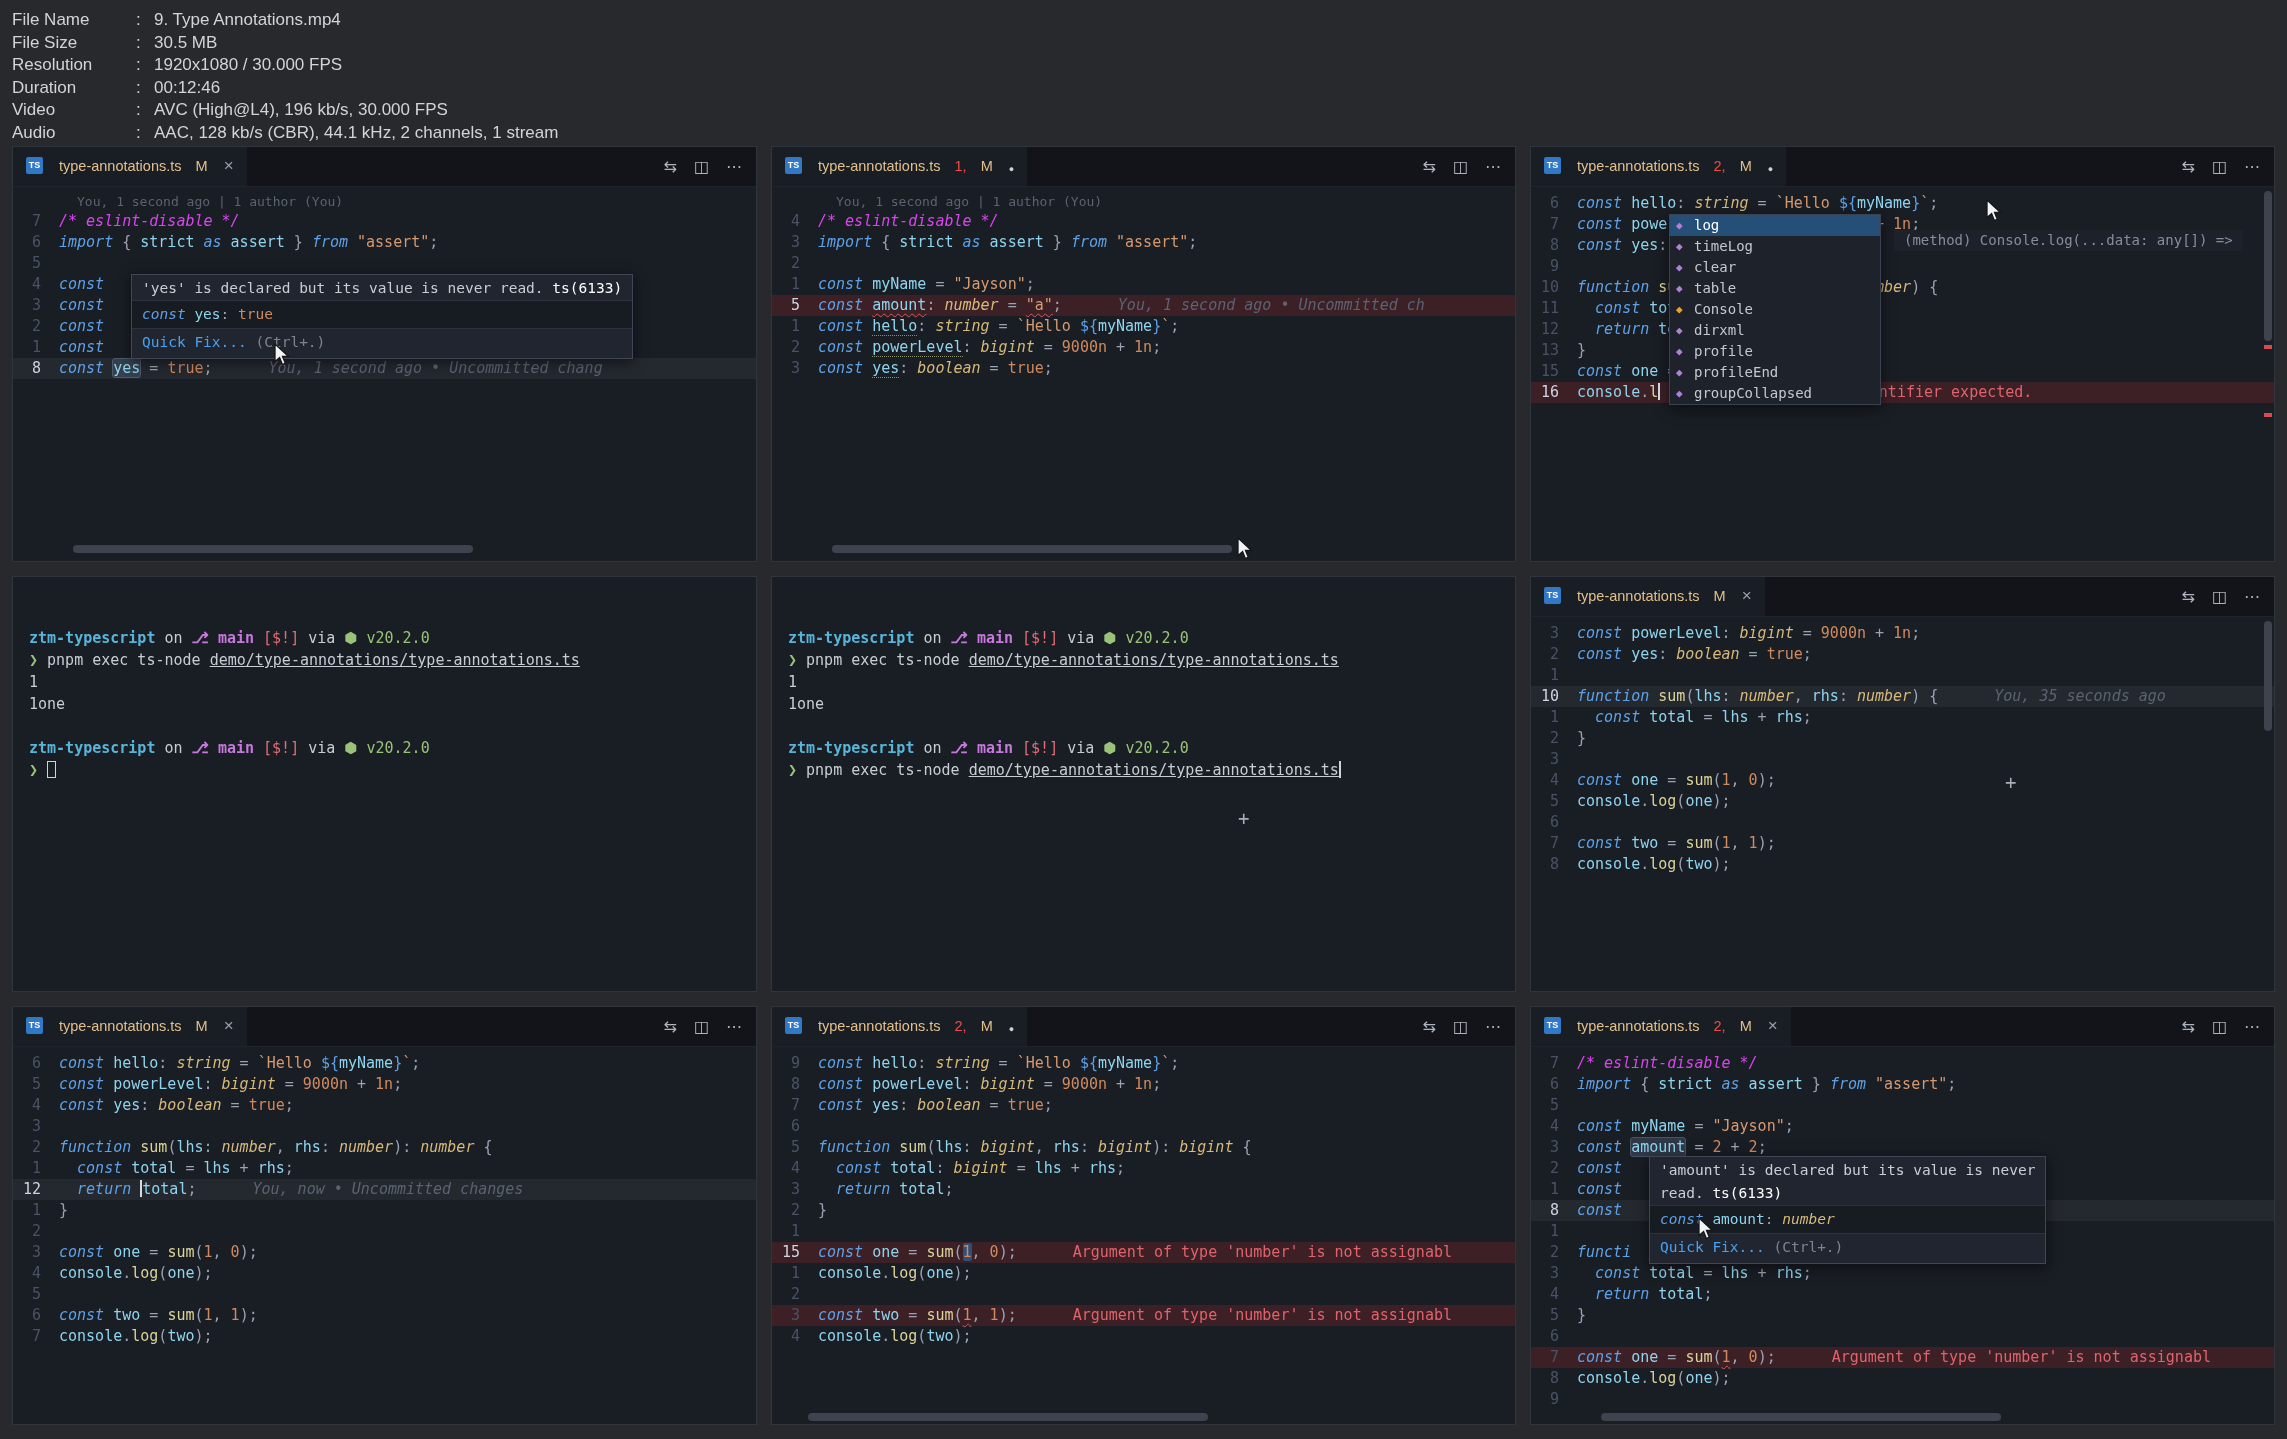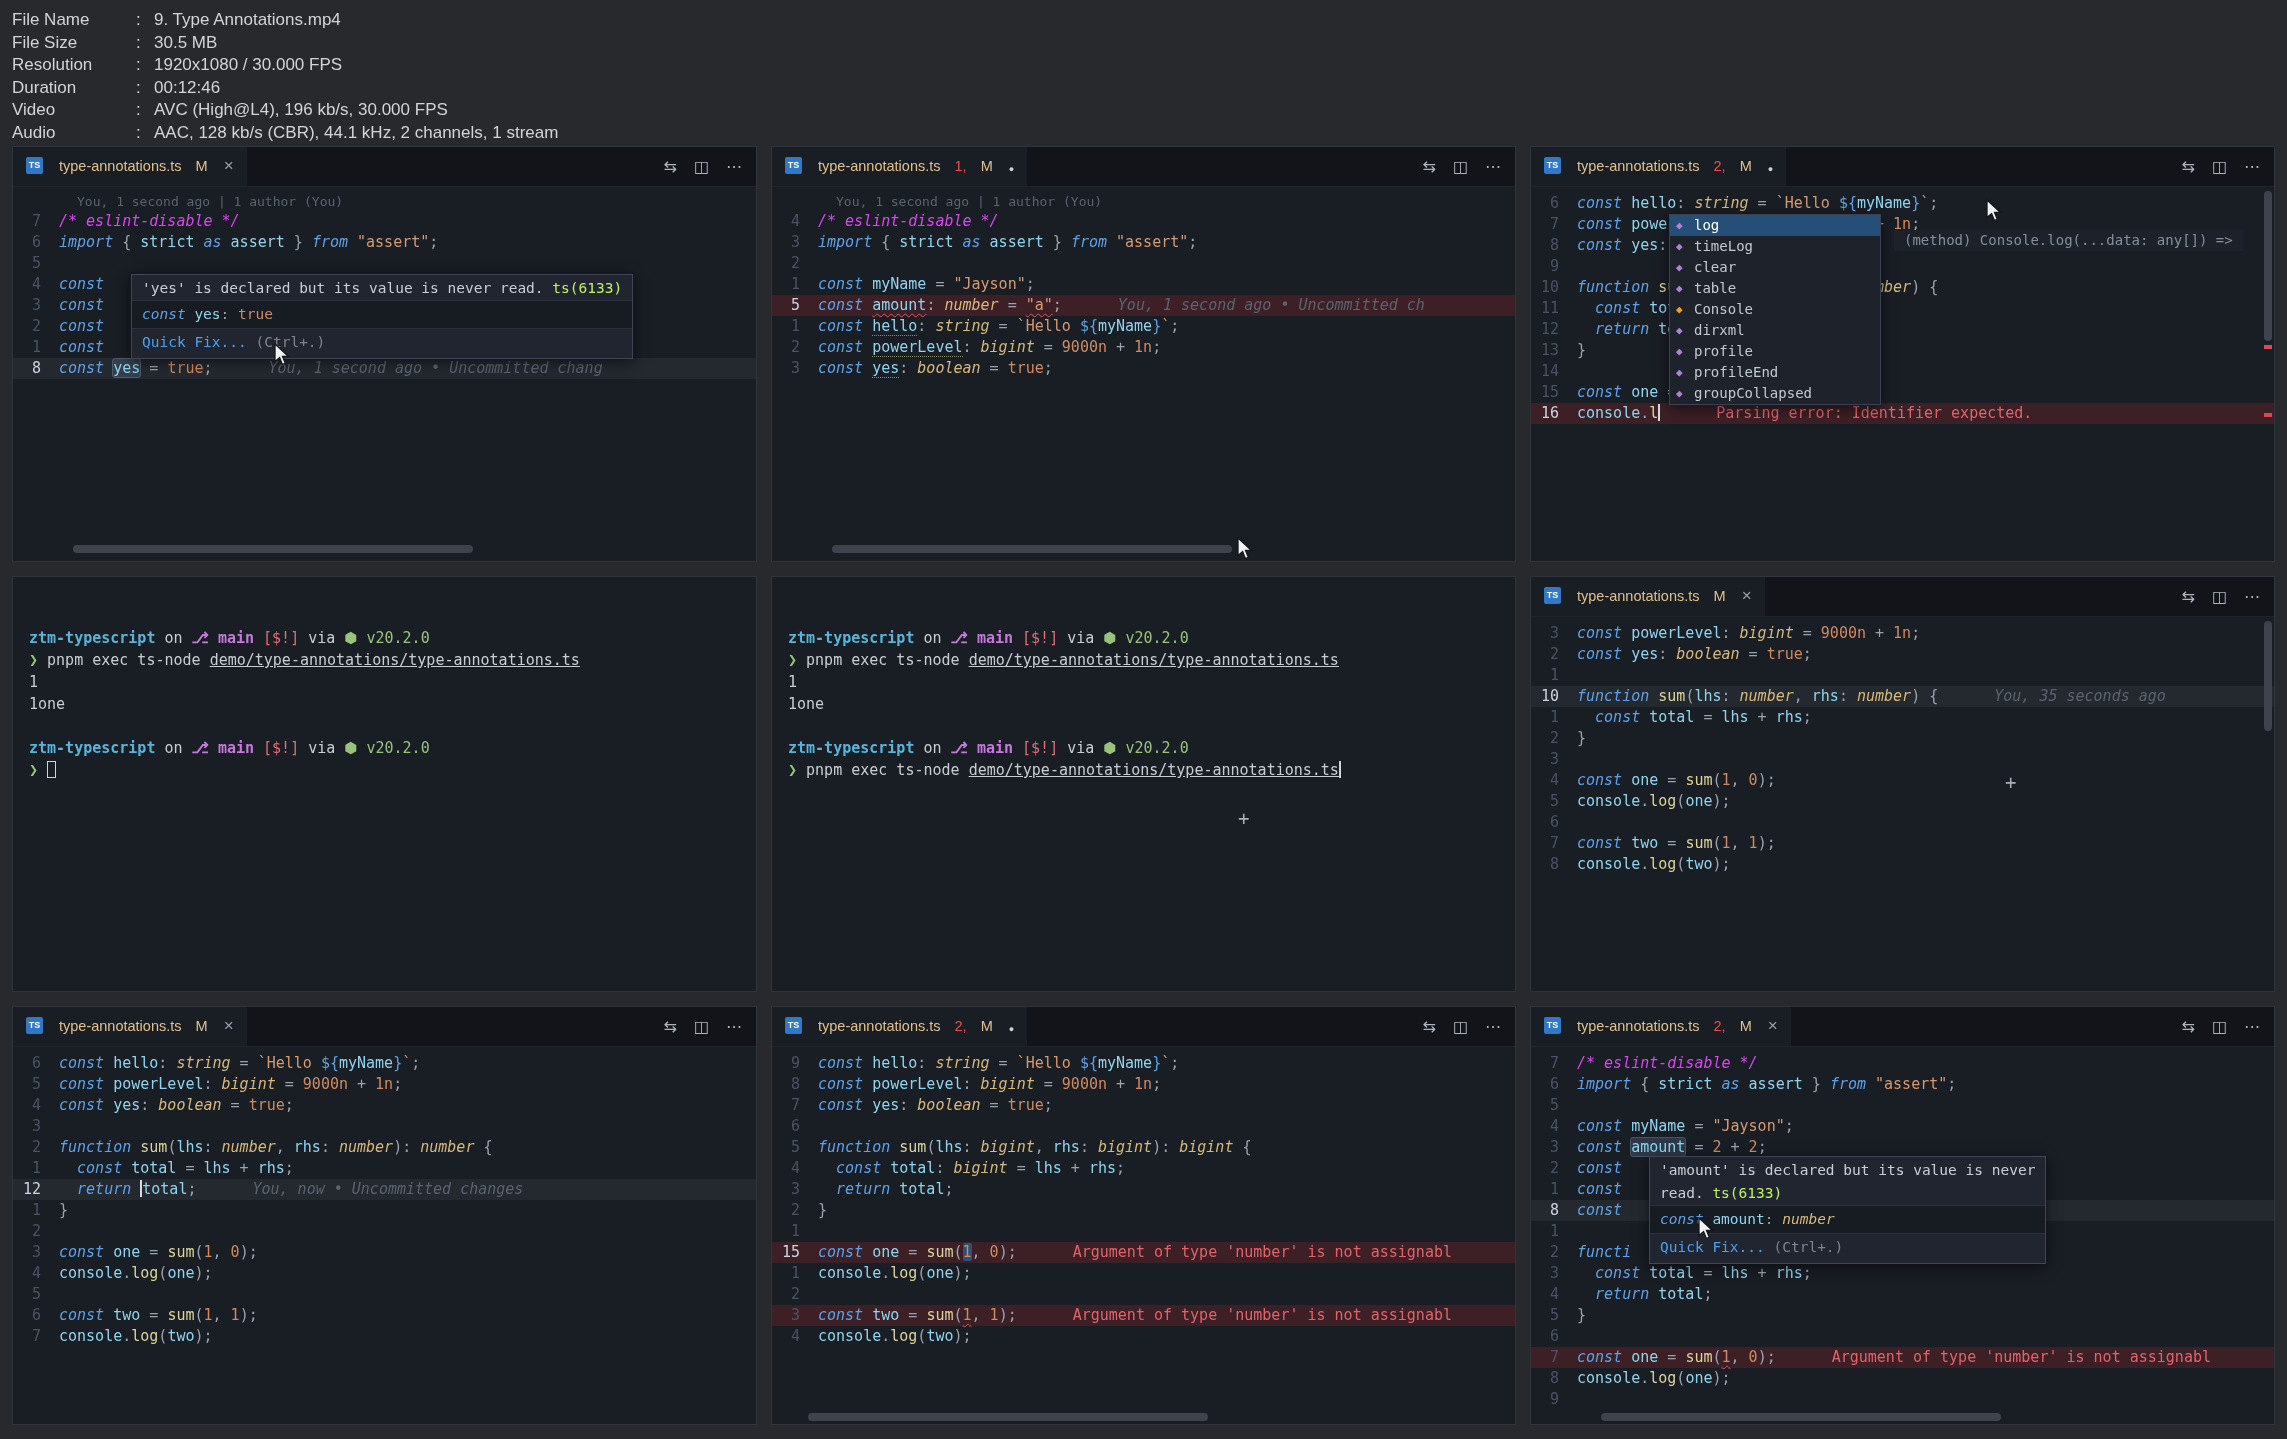--- a/index.html
+++ b/index.html
@@ -50,21 +50,21 @@
 .tk.tfl{color:#e06c75}
 .tk.tvr{color:#98c379}
 .tk.tpr{color:#98c379}
 .tk.tpl{color:#c8cdd4}
 .tk.tlk{color:#c8cdd4;text-decoration:underline}
 .tk.tcur{display:inline-block;width:9px;height:17px;border:1px solid #cfd4db;vertical-align:-3px}
 .tk.tca{display:inline-block;width:2px;height:17px;background:#cfd4db;vertical-align:-3px}
 .tooltip{position:absolute;background:#202530;border:1px solid #404654;box-shadow:0 3px 12px rgba(0,0,0,.55);z-index:7;font:14.5px/21px "DejaVu Sans Mono",monospace;padding:2px 0;white-space:pre}
 .tt-row{padding:1px 10px}
 .tt-msg{color:#c9ced6}
-.tt-ref{color:#bef264}
+.tt-ref{color:#ffffff}
 .tt-code{background:#171b22;border-top:1px solid #2c313c;border-bottom:1px solid #2c313c;padding:3px 10px}
 .tt-quickfix{padding:3px 10px}
 .tt-link{color:#4aa0ee}
 .tt-hint{color:#7d8490}
 .suggest{position:absolute;background:#1d222b;border:1px solid #3a4150;z-index:7;font:14px/21px "DejaVu Sans Mono",monospace;box-shadow:0 4px 12px rgba(0,0,0,.5)}
 .sg-item{display:flex;align-items:center;height:21px;padding:0 8px 0 6px;color:#c3c9d2;position:relative}
 .sg-item.selected{background:#264f78;color:#fff}
 .sg-icon{width:18px;flex:none;font-size:11px}
 .sg-icon.method{color:#b180d7}
 .sg-icon.class{color:#ee9d28}
@@ -166,21 +166,20 @@
       </div>
       <div class="code-area">
         <div class="line"><span class="ln">6</span><span class="code"><span class="tk kw">const </span><span class="tk var">hello</span><span class="tk pun">: </span><span class="tk type">string</span><span class="tk pun"> = </span><span class="tk str">`Hello </span><span class="tk interp">${</span><span class="tk var">myName</span><span class="tk interp">}</span><span class="tk str">`</span><span class="tk pun">;</span></span></div>
         <div class="line"><span class="ln">7</span><span class="code"><span class="tk kw">const </span><span class="tk var">powerLevel</span><span class="tk pun">: </span><span class="tk type">bigint</span><span class="tk pun"> = </span><span class="tk num">9000n</span><span class="tk pun"> + </span><span class="tk num">1n</span><span class="tk pun">;</span></span></div>
         <div class="line"><span class="ln">8</span><span class="code"><span class="tk kw">const </span><span class="tk var">yes</span><span class="tk pun">: </span><span class="tk type">boolean</span><span class="tk pun"> = </span><span class="tk num">true</span><span class="tk pun">;</span></span></div>
         <div class="line"><span class="ln">9</span><span class="code"></span></div>
         <div class="line"><span class="ln">10</span><span class="code"><span class="tk kw">function </span><span class="tk fn">sum</span><span class="tk pun">(</span><span class="tk var">lhs</span><span class="tk pun">: </span><span class="tk type">number</span><span class="tk pun">, </span><span class="tk var">rhs</span><span class="tk pun">: </span><span class="tk type">number</span><span class="tk pun">) {</span></span></div>
         <div class="line"><span class="ln">11</span><span class="code"><span class="tk pun">  </span><span class="tk kw">const </span><span class="tk var">total</span><span class="tk pun"> = </span><span class="tk var">lhs</span><span class="tk pun"> + </span><span class="tk var">rhs</span><span class="tk pun">;</span></span></div>
         <div class="line"><span class="ln">12</span><span class="code"><span class="tk pun">  </span><span class="tk kw">return </span><span class="tk var">total</span><span class="tk pun">;</span></span></div>
         <div class="line"><span class="ln">13</span><span class="code"><span class="tk pun">}</span></span></div>
-        <div class="line"><span class="ln">14</span><span class="code"></span></div>
         <div class="line"><span class="ln">15</span><span class="code"><span class="tk kw">const </span><span class="tk var">one</span><span class="tk pun"> = </span><span class="tk fn">sum</span><span class="tk pun">(</span><span class="tk num">1</span><span class="tk pun">, </span><span class="tk num">0</span><span class="tk pun">);</span></span></div>
         <div class="line current errbg"><span class="ln">16</span><span class="code"><span class="tk var">console</span><span class="tk pun">.</span><span class="tk fn">l</span><span class="tk caret"></span></span><span class="err-after">Parsing error: Identifier expected.</span></div>
         <div class="suggest" style="left: 138px; top: 27px; width: 212px;">
           <div class="sg-item selected">
             <span class="sg-icon method">◆</span>
             <span class="sg-label">log</span>
             <span class="sg-detail">(method) Console.log(...data: any[]) =&gt;</span>
           </div>
           <div class="sg-item">
             <span class="sg-icon method">◆</span>

